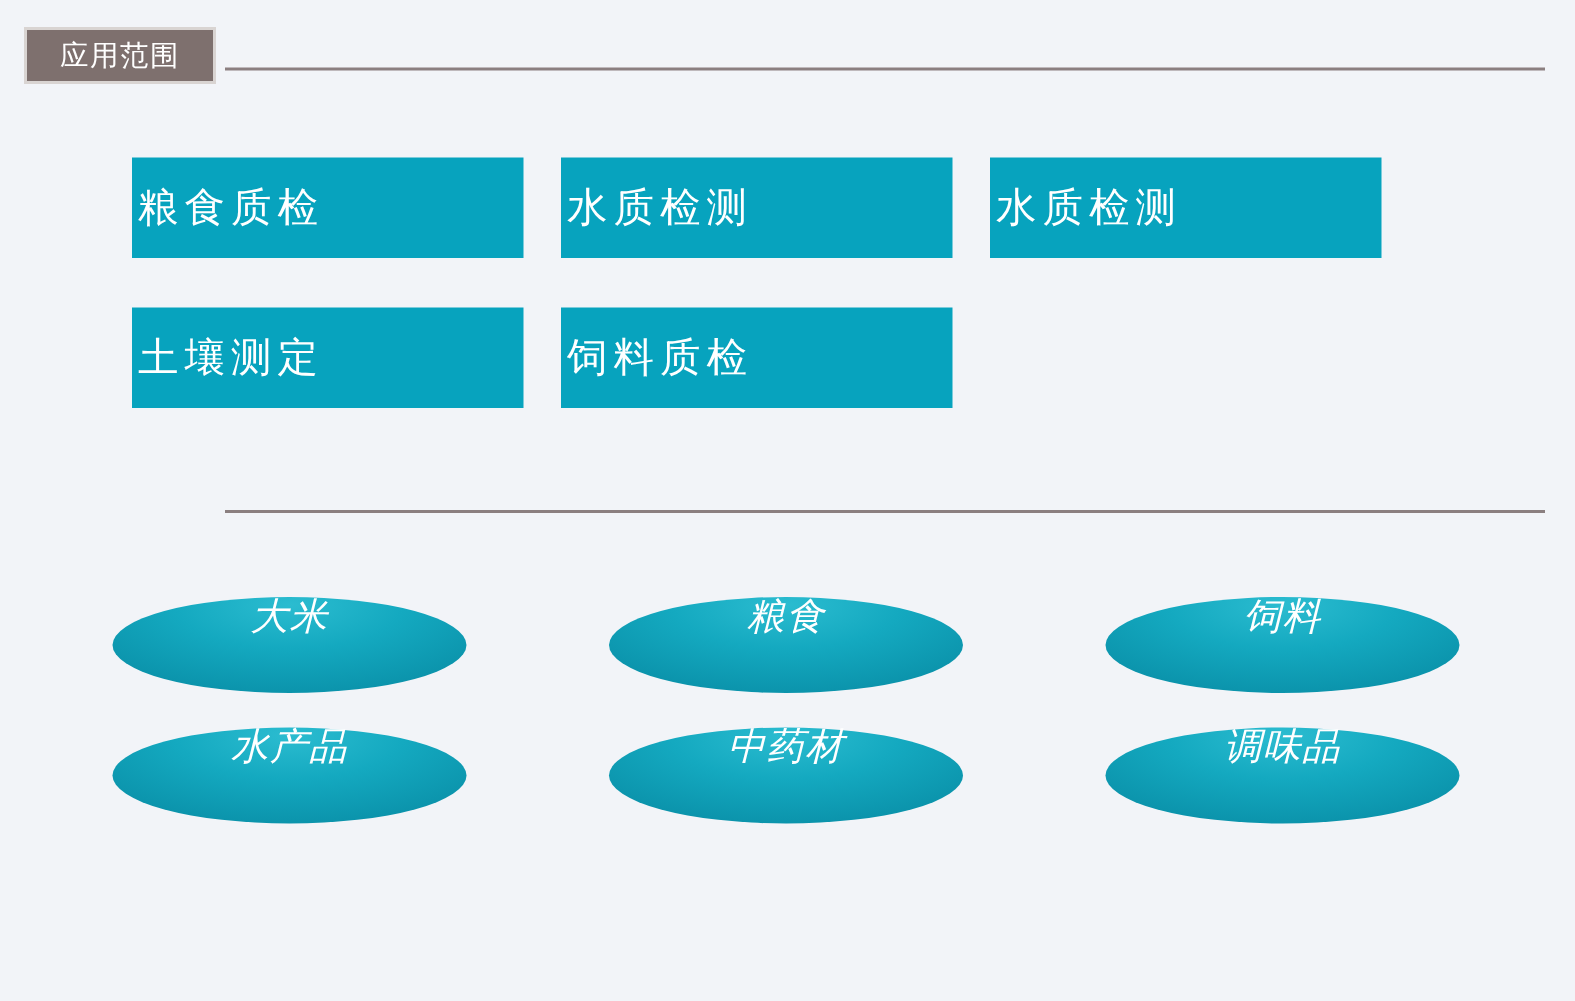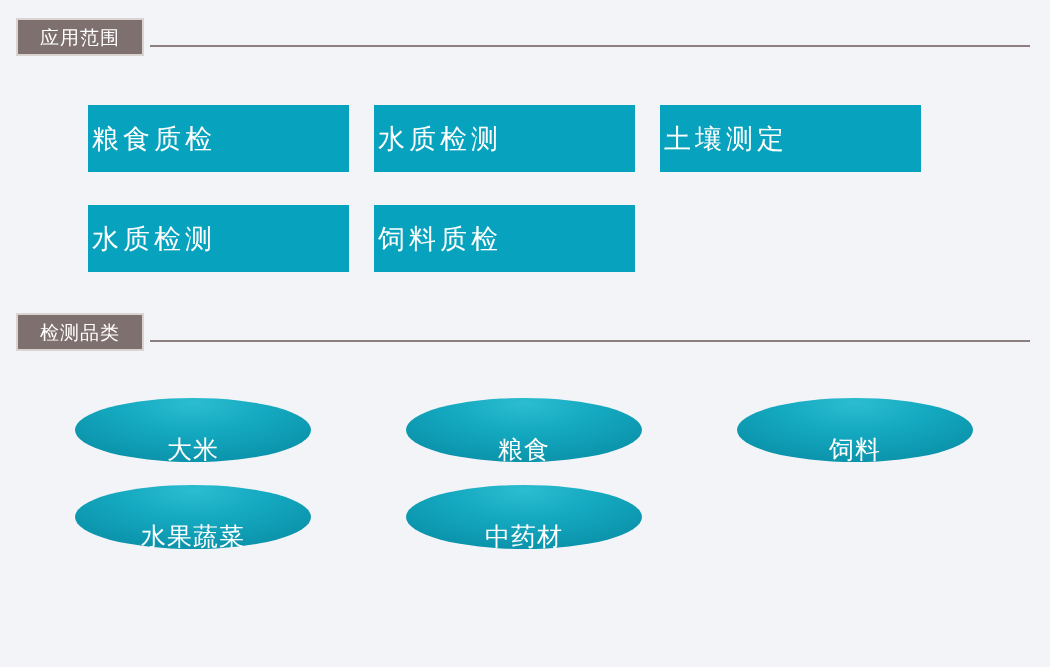--- a/index.html
+++ b/index.html
@@ -101,23 +101,24 @@
     width: 236px;
     height: 64px;
     border-radius: 50%;
     background:
       radial-gradient(ellipse 85% 120% at 50% 8%,
         #2bbcd0 0%,
         #14a9c0 38%,
         #0b93ab 78%,
         #0a8ca4 100%);
     display: flex;
-    align-items: flex-end;
+    align-items: flex-start;
     justify-content: center;
     box-sizing: border-box;
+    font-style: italic;
   }
   .ellipse-label {
     color: #ffffff;
     font-size: 25px;
     letter-spacing: 1px;
     line-height: 1;
     white-space: nowrap;
   }
 </style>
 </head>
@@ -133,48 +134,48 @@
   </div>
 
   <div class="rect-grid">
     <div class="rect-card">
       <span class="rect-label">粮食质检</span>
     </div>
     <div class="rect-card">
       <span class="rect-label">水质检测</span>
     </div>
     <div class="rect-card">
-      <span class="rect-label">土壤测定</span>
+      <span class="rect-label">水质检测</span>
     </div>
     <div class="rect-card">
-      <span class="rect-label">水质检测</span>
+      <span class="rect-label">土壤测定</span>
     </div>
     <div class="rect-card">
       <span class="rect-label">饲料质检</span>
     </div>
   </div>
 
   <div class="section-header" style="top:313px;">
     <div class="rule"></div>
-    <div class="badge">
-      <span class="badge-label">检测品类</span>
-    </div>
   </div>
 
   <div class="ellipse-grid">
     <div class="ellipse-card">
       <span class="ellipse-label">大米</span>
     </div>
     <div class="ellipse-card">
       <span class="ellipse-label">粮食</span>
     </div>
     <div class="ellipse-card">
       <span class="ellipse-label">饲料</span>
     </div>
     <div class="ellipse-card">
-      <span class="ellipse-label">水果蔬菜</span>
+      <span class="ellipse-label">水产品</span>
     </div>
     <div class="ellipse-card">
       <span class="ellipse-label">中药材</span>
+    </div>
+    <div class="ellipse-card">
+      <span class="ellipse-label">调味品</span>
     </div>
   </div>
 
 </div>
 
 </body></html>

